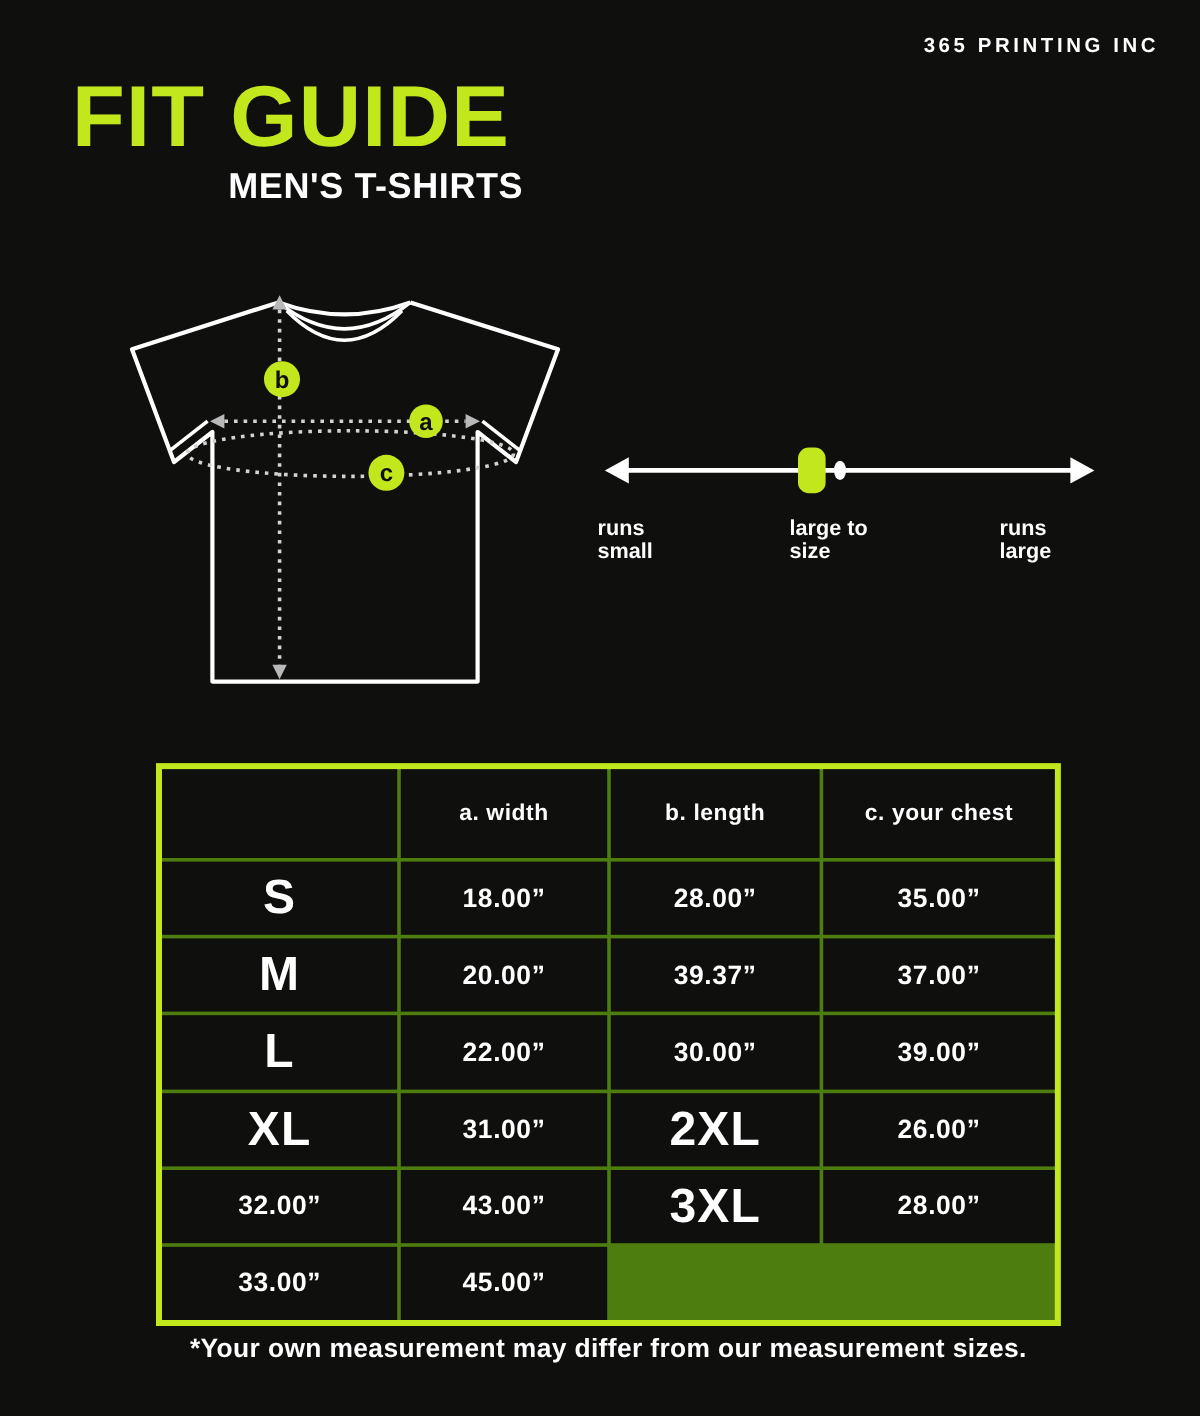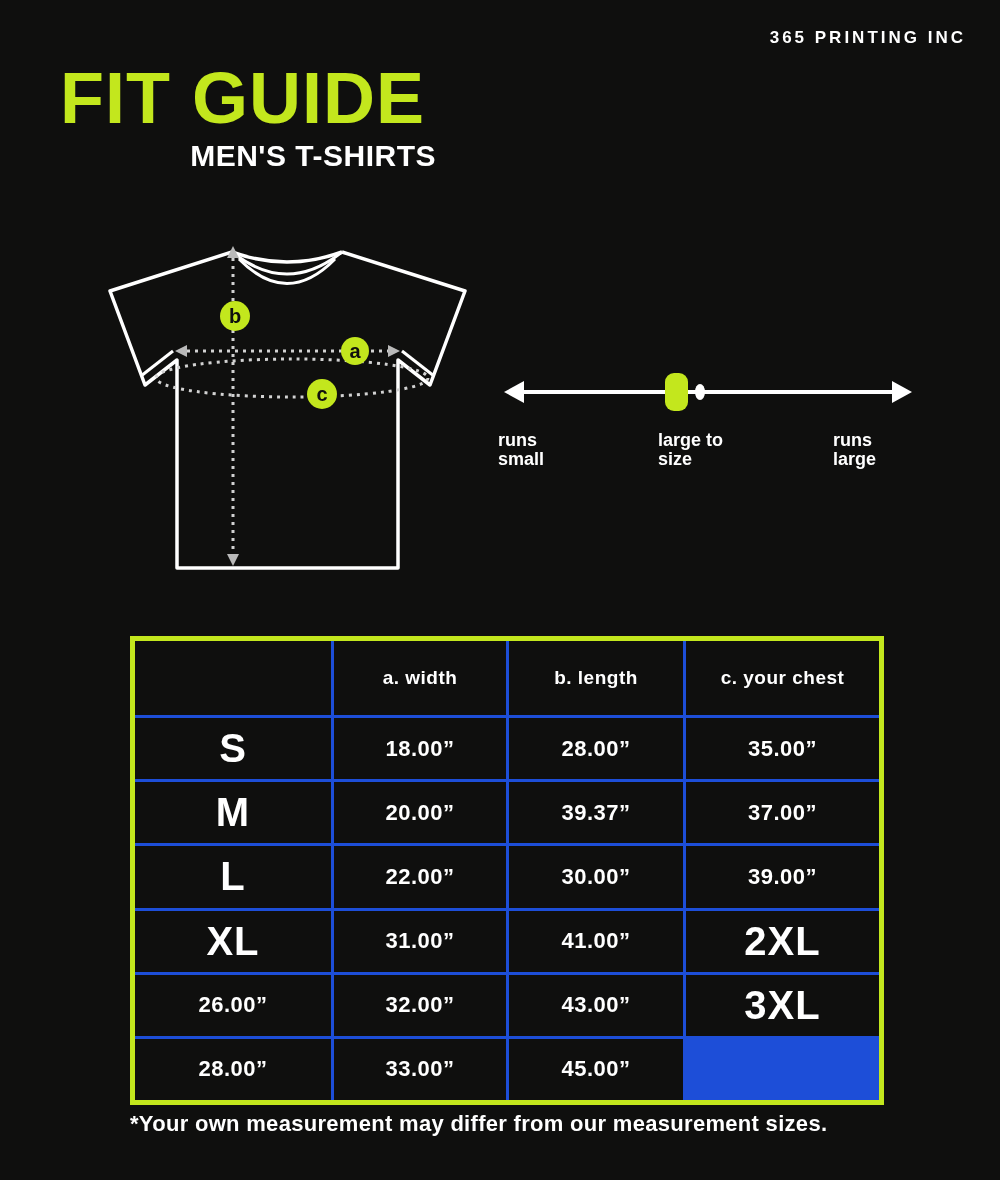--- a/index.html
+++ b/index.html
@@ -44,38 +44,38 @@
     text-align:left;color:var(--white);
   }
   .scale-label.left{left:498px;width:84px;}
   .scale-label.center{left:658px;width:98px;}
   .scale-label.right{left:833px;width:88px;}
 
   .size-table{
     position:absolute;left:130px;top:636px;
     width:754px;height:469px;box-sizing:border-box;
     border:5px solid var(--lime);
-    background:#1d4ed8;
+    background:#4d7c0f;
     display:grid;
     grid-template-columns:196px 172px 174px 1fr;
     grid-template-rows:74px repeat(6,1fr);
     gap:3px;
   }
   .cell{
     background:var(--bg);
     display:flex;align-items:center;justify-content:center;
     overflow:hidden;
   }
   .cell.head{font-size:19px;font-weight:bold;letter-spacing:0.5px;}
   .cell.size{font-size:40px;font-weight:bold;letter-spacing:1px;}
   .cell.value{font-size:22px;font-weight:bold;letter-spacing:0.5px;}
 
   .footnote{
     position:absolute;left:130px;top:1111px;width:754px;
-    font-size:22px;font-weight:bold;
+    text-align:center;font-size:22px;font-weight:bold;
     letter-spacing:0.3px;color:var(--white);white-space:nowrap;
   }
 
   .marker-letter{
     font-family:"Liberation Sans", sans-serif;
     font-size:20px;font-weight:bold;fill:#0f0f0e;
     text-anchor:middle;
   }
 </style>
 </head>
@@ -161,21 +161,20 @@
     <div class="cell value">39.37”</div>
     <div class="cell value">37.00”</div>
 
     <div class="cell size">L</div>
     <div class="cell value">22.00”</div>
     <div class="cell value">30.00”</div>
     <div class="cell value">39.00”</div>
 
     <div class="cell size">XL</div>
     <div class="cell value">31.00”</div>
-    <div class="cell value">41.00”</div>
 
     <div class="cell size">2XL</div>
     <div class="cell value">26.00”</div>
     <div class="cell value">32.00”</div>
     <div class="cell value">43.00”</div>
 
     <div class="cell size">3XL</div>
     <div class="cell value">28.00”</div>
     <div class="cell value">33.00”</div>
     <div class="cell value">45.00”</div>

